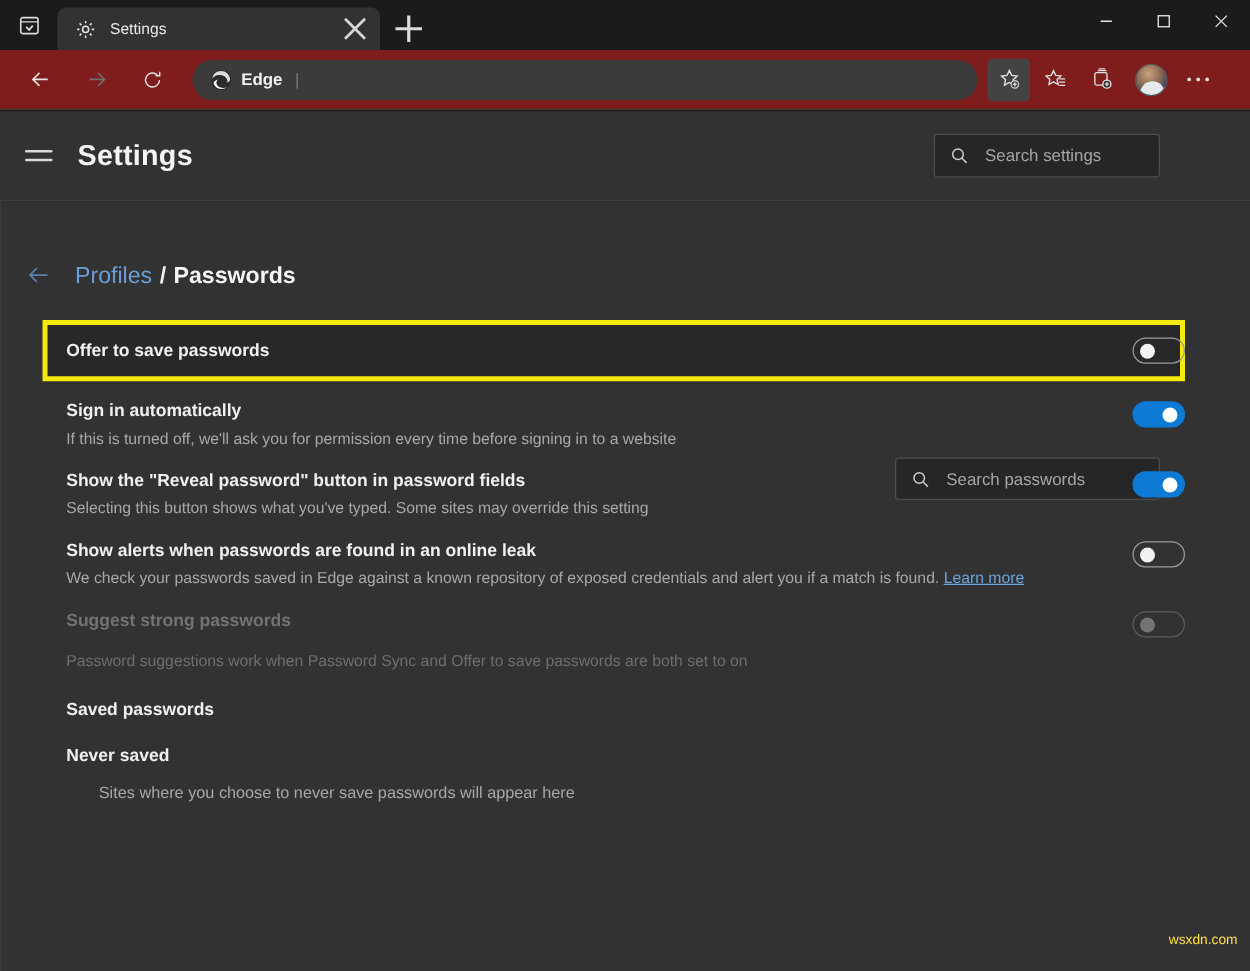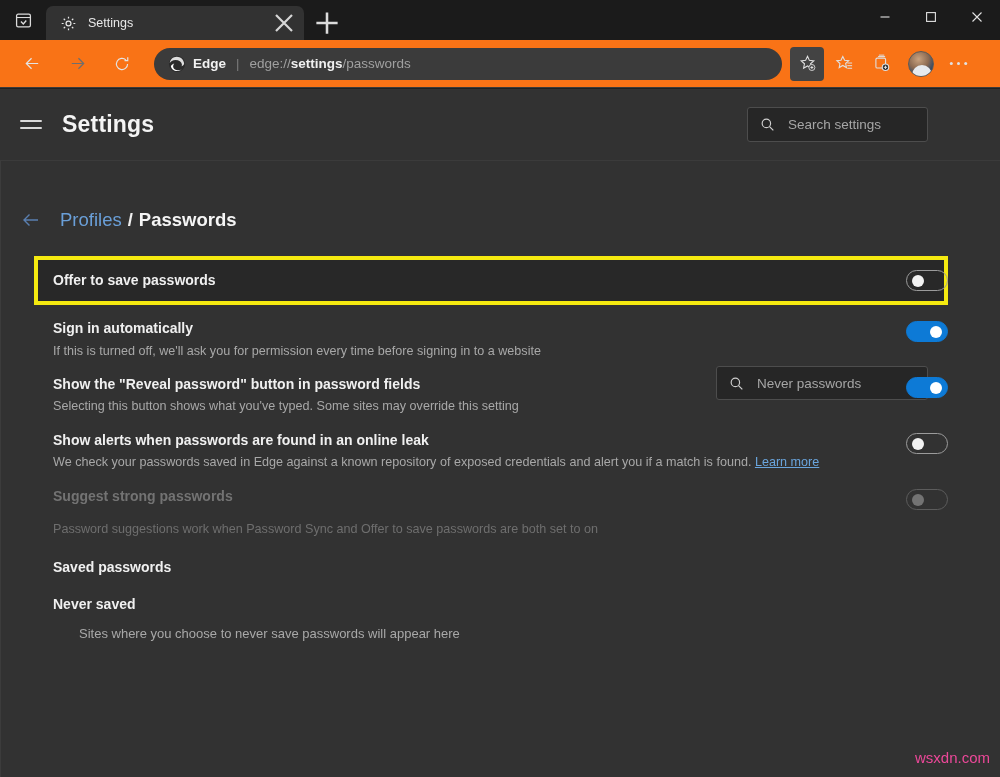--- a/index.html
+++ b/index.html
@@ -45,21 +45,21 @@
   .win-controls { position: absolute; right: 0; top: 0; display: flex; height: 34px; }
   .win-btn {
     width: 46px; height: 34px; display: flex;
     align-items: center; justify-content: center; color: #e2e2e2;
   }
   .win-btn svg { display: block; }
 
   
   .toolbar {
     position: absolute; left: 0; top: 40px; width: 1000px; height: 48px;
-    background: #f97316; display: flex; align-items: center;
+    background: #7f1d1d; display: flex; align-items: center;
     border-bottom: 1px solid #3a3a3a;
   }
   .nav-btn {
     width: 36px; height: 36px; margin-left: 9px; border-radius: 4px;
     display: flex; align-items: center; justify-content: center;
     color: #e4e4e4;
   }
   .nav-btn.disabled { color: #6e6e6e; }
   .nav-btn:first-child { margin-left: 14px; }
   .addressbar {
@@ -157,22 +157,22 @@
   .toggle .knob {
     position: absolute; top: 4px; left: 5px; width: 12px; height: 12px;
     border-radius: 50%; background: #f2f2f2;
   }
   .toggle.on { background: #0d7ad6; border-color: #0d7ad6; }
   .toggle.on .knob { left: auto; right: 5px; background: #ffffff; }
   .toggle.off-disabled { border-color: #5c5c5c; }
   .toggle.off-disabled .knob { background: #737373; }
 
   .watermark {
-    position: absolute; right: 10px; bottom: 11px;
-    color: #ec4899; font-size: 15px;
+    position: absolute; right: 10px; bottom: 19px;
+    color: #fde047; font-size: 11px;
   }
 </style>
 </head>
 <body>
 
 <div class="titlebar">
   <div class="tab-strip-icon">
     <svg viewBox="0 0 16 16" fill="none" stroke="#dcdcdc" stroke-width="1.2">
       <rect x="1.5" y="2" width="13" height="12" rx="1.5"></rect>
       <path d="M1.5 5.2h13" stroke-width="1"></path>
@@ -241,21 +241,20 @@
   <div class="addressbar">
     <span class="edge-logo">
       <svg viewBox="0 0 20 20">
         <circle cx="10" cy="10" r="9" fill="#2b2b2b"></circle>
         <path d="M3.2 12.6c.6 3 3.4 5.3 6.8 5.3 2.2 0 4-.7 5.2-1.7-1 .5-2.2.8-3.5.8-3.3 0-6-1.9-6-4.6 0-1.1.5-2.1 1.3-2.9-2 .6-3.5 1.7-3.8 3.1z" fill="#ffffff"></path>
         <path d="M17.9 9.2C17.4 5 13.9 1.9 9.8 1.9 5.6 1.9 2.3 5 2 9c.8-2 3.3-3.5 6.3-3.5 4 0 6.6 2 7.1 4.8.2.9 0 1.6-.3 2.2 1.8-.7 2.9-1.9 2.8-3.3z" fill="#dcdcdc"></path>
       </svg>
     </span>
     <span class="edge-word">Edge</span>
     <span class="addr-sep">|</span>
-    <span class="addr-url"><span>edge://</span><b>settings</b><span>/passwords</span></span>
   </div>
 
   <div class="tb-btn boxed">
     <svg width="19" height="19" viewBox="0 0 20 20" fill="none" stroke="#e0e0e0" stroke-width="1.15">
       <path d="M10 2.4l2 4.3 4.6.5-3.4 3.1.9 4.6-4.1-2.3-4.1 2.3.9-4.6L3.4 7.2l4.6-.5z"></path>
       <circle cx="14.6" cy="14.2" r="3.2" fill="#4a4a4a" stroke="#cfcfcf" stroke-width="1"></circle>
       <path d="M14.6 12.7v3M13.1 14.2h3" stroke="#e8e8e8" stroke-width="1"></path>
     </svg>
   </div>
   <div class="tb-btn">
@@ -314,21 +313,21 @@
     <span class="crumb-cur">Passwords</span>
   </div>
 
   <div class="search-passwords">
     <span class="search-ico">
       <svg viewBox="0 0 16 16" fill="none" stroke="#cfcfcf" stroke-width="1.25">
         <circle cx="6.8" cy="6.8" r="4.5"></circle>
           <path d="M10.2 10.2l4 4"></path>
       </svg>
     </span>
-    <span class="search-ph">Never passwords</span>
+    <span class="search-ph">Search passwords</span>
   </div>
 
   <div class="highlight-box"></div>
 
   <div class="settings-list">
 
     <div class="srow" style="padding-top:16px; height:49px; z-index:3; position:relative;">
       <div class="stitle">Offer to save passwords</div>
       <div class="toggle off" style="top:14px;">
         <span class="knob"></span>

